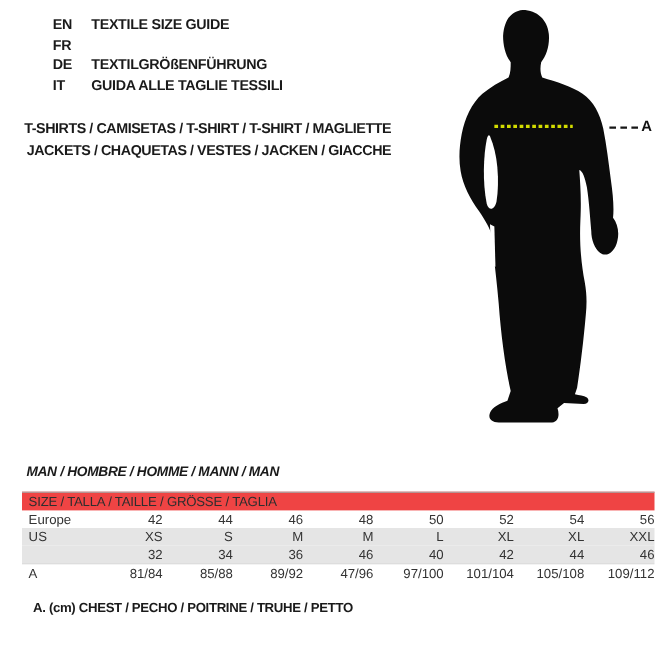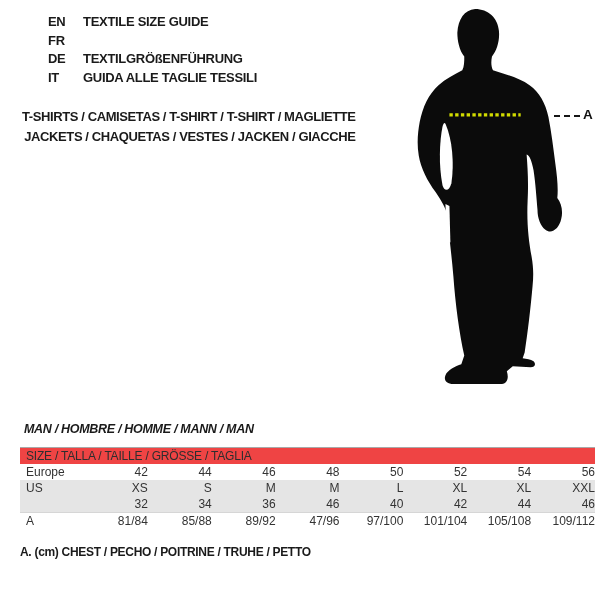--- a/index.html
+++ b/index.html
@@ -55,21 +55,21 @@
     font-size: 12px; color: #2e2e2e; letter-spacing: -0.2px;
   }
   .trow { display: grid; grid-template-columns: 64px repeat(8, 1fr); height: 16px; line-height: 17px; }
   .trow.alt { background: #e5e5e5; }
   .trow.topline { border-top: 1px solid #d6d6d6; }
   .tlabel { padding-left: 6px; text-align: left; }
   .tcell { text-align: right; }
 
   
   .footnote {
-    position: absolute; left: 20px; top: 545px;
+    position: absolute; left: 30px; top: 545px;
     font-weight: bold; font-size: 12px; letter-spacing: -0.3px;
   }
 </style>
 </head>
 <body>
 
 <div class="langs">
   <div class="lang-row">
     <span class="lang-code">EN</span>
     <span class="lang-label">TEXTILE SIZE GUIDE</span>

